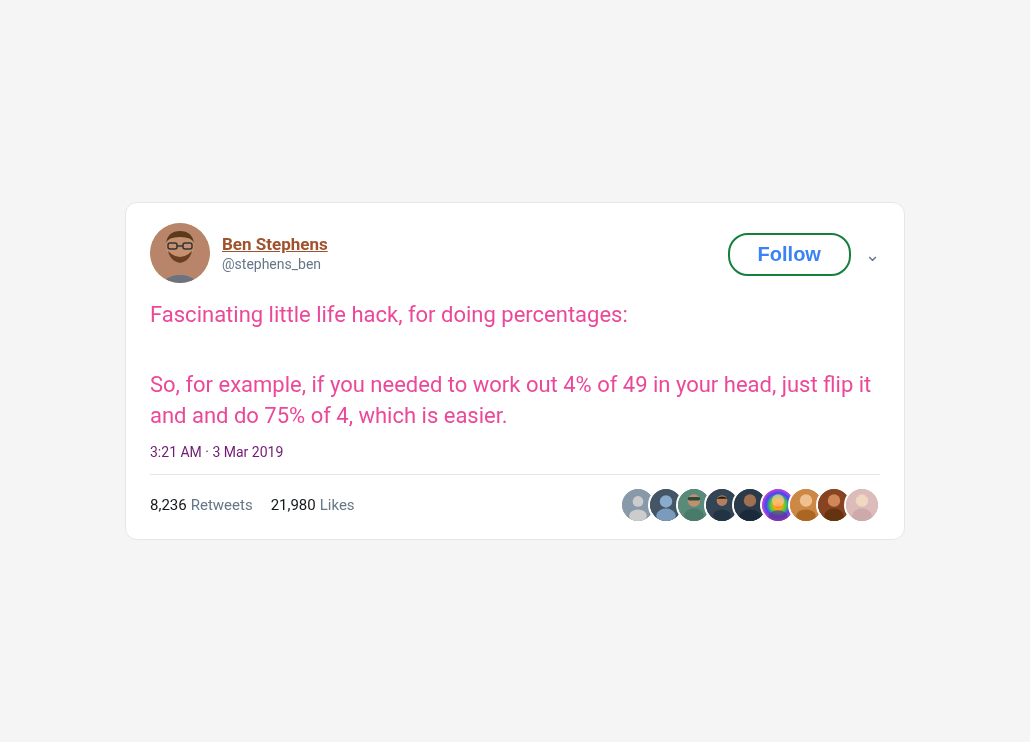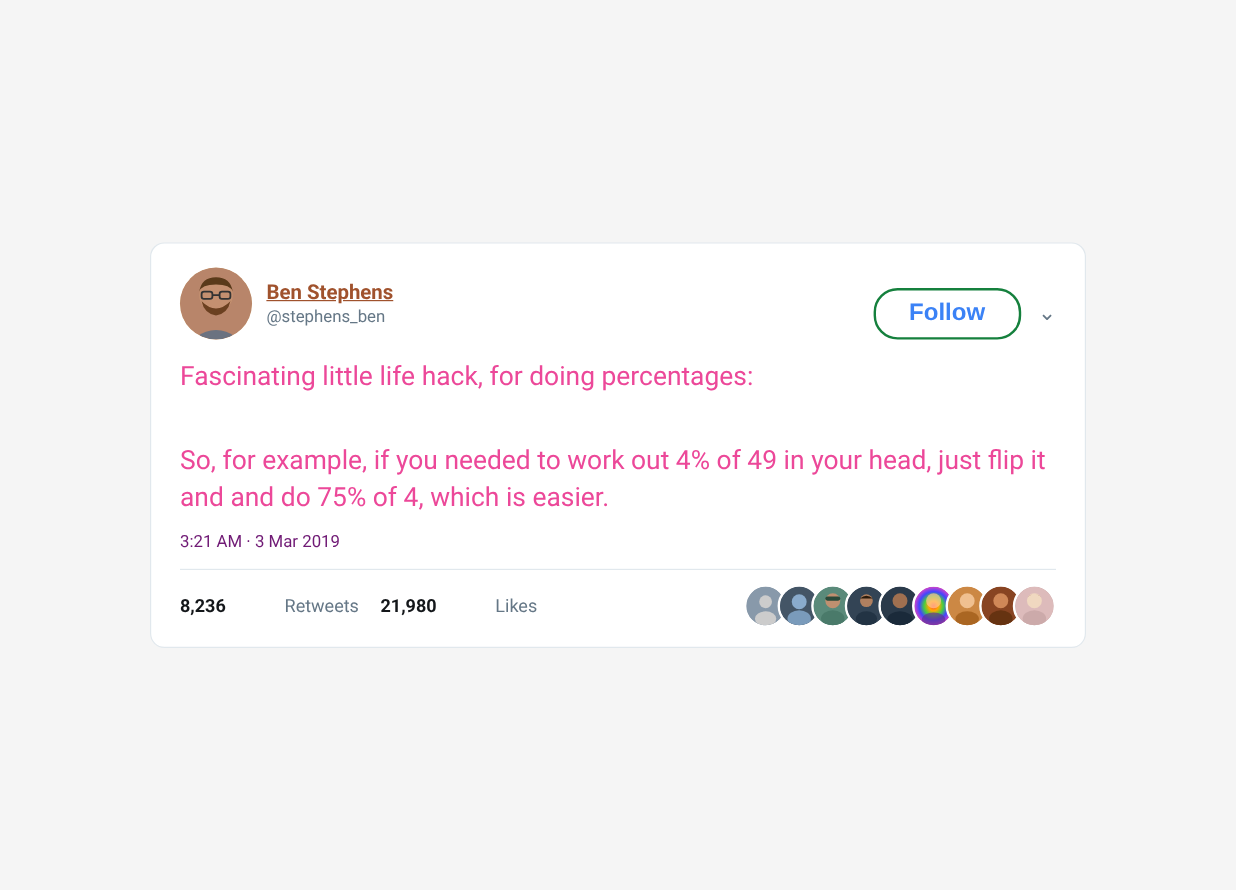--- a/index.html
+++ b/index.html
@@ -20,21 +20,21 @@
     .tweet-card {
       background: #ffffff;
       border: 1px solid #e1e8ed;
       border-radius: 12px;
       width: 780px;
       padding: 20px 24px 16px 24px;
     }
 
     .tweet-header {
       display: flex;
-      align-items: flex-end;
+      align-items: center;
       justify-content: space-between;
       margin-bottom: 16px;
     }
 
     .tweet-header-left {
       display: flex;
       align-items: center;
       gap: 12px;
     }
 
@@ -124,28 +124,27 @@
     }
 
     .tweet-stats {
       display: flex;
       align-items: center;
       gap: 4px;
       font-size: 15px;
     }
 
     .stat-count {
-      font-weight: bold;
+      font-weight: normal;
       color: #14171a;
     }
 
     .stat-label {
       color: #657786;
       margin-right: 14px;
-      margin-left: 45px;
     }
 
     .avatar-group {
       display: flex;
       align-items: center;
     }
 
     .mini-avatar {
       width: 36px;
       height: 36px;

